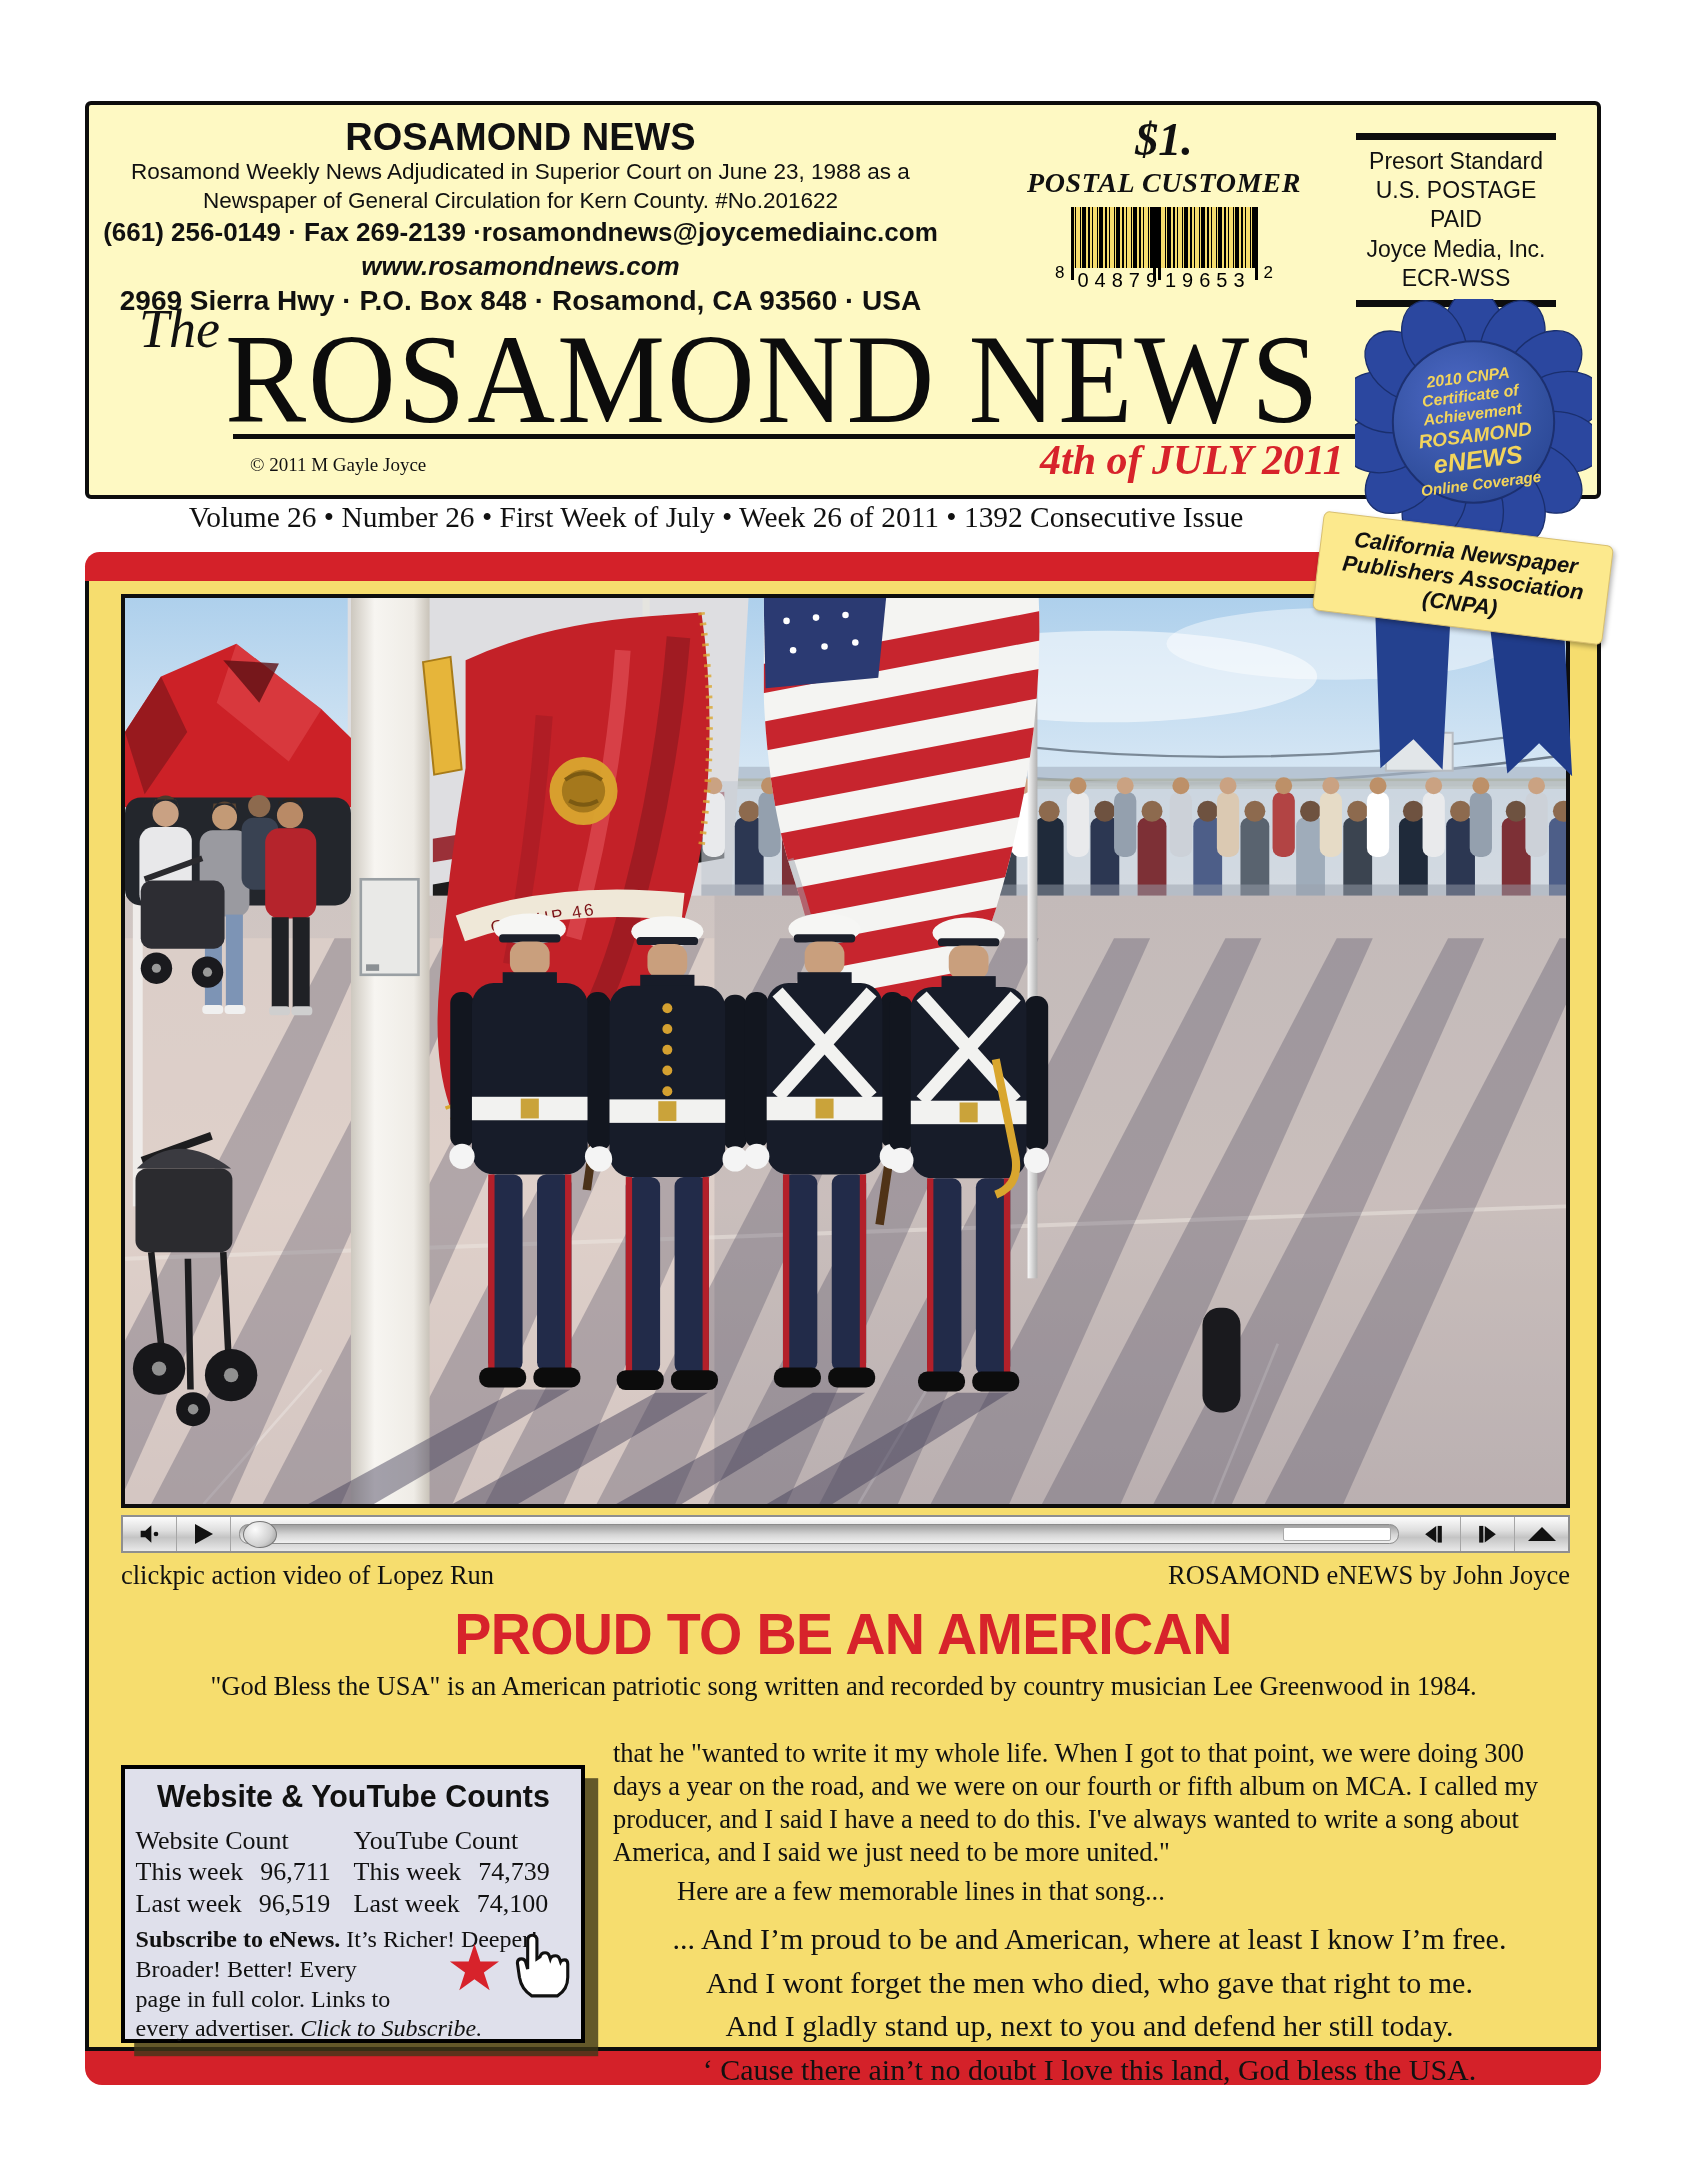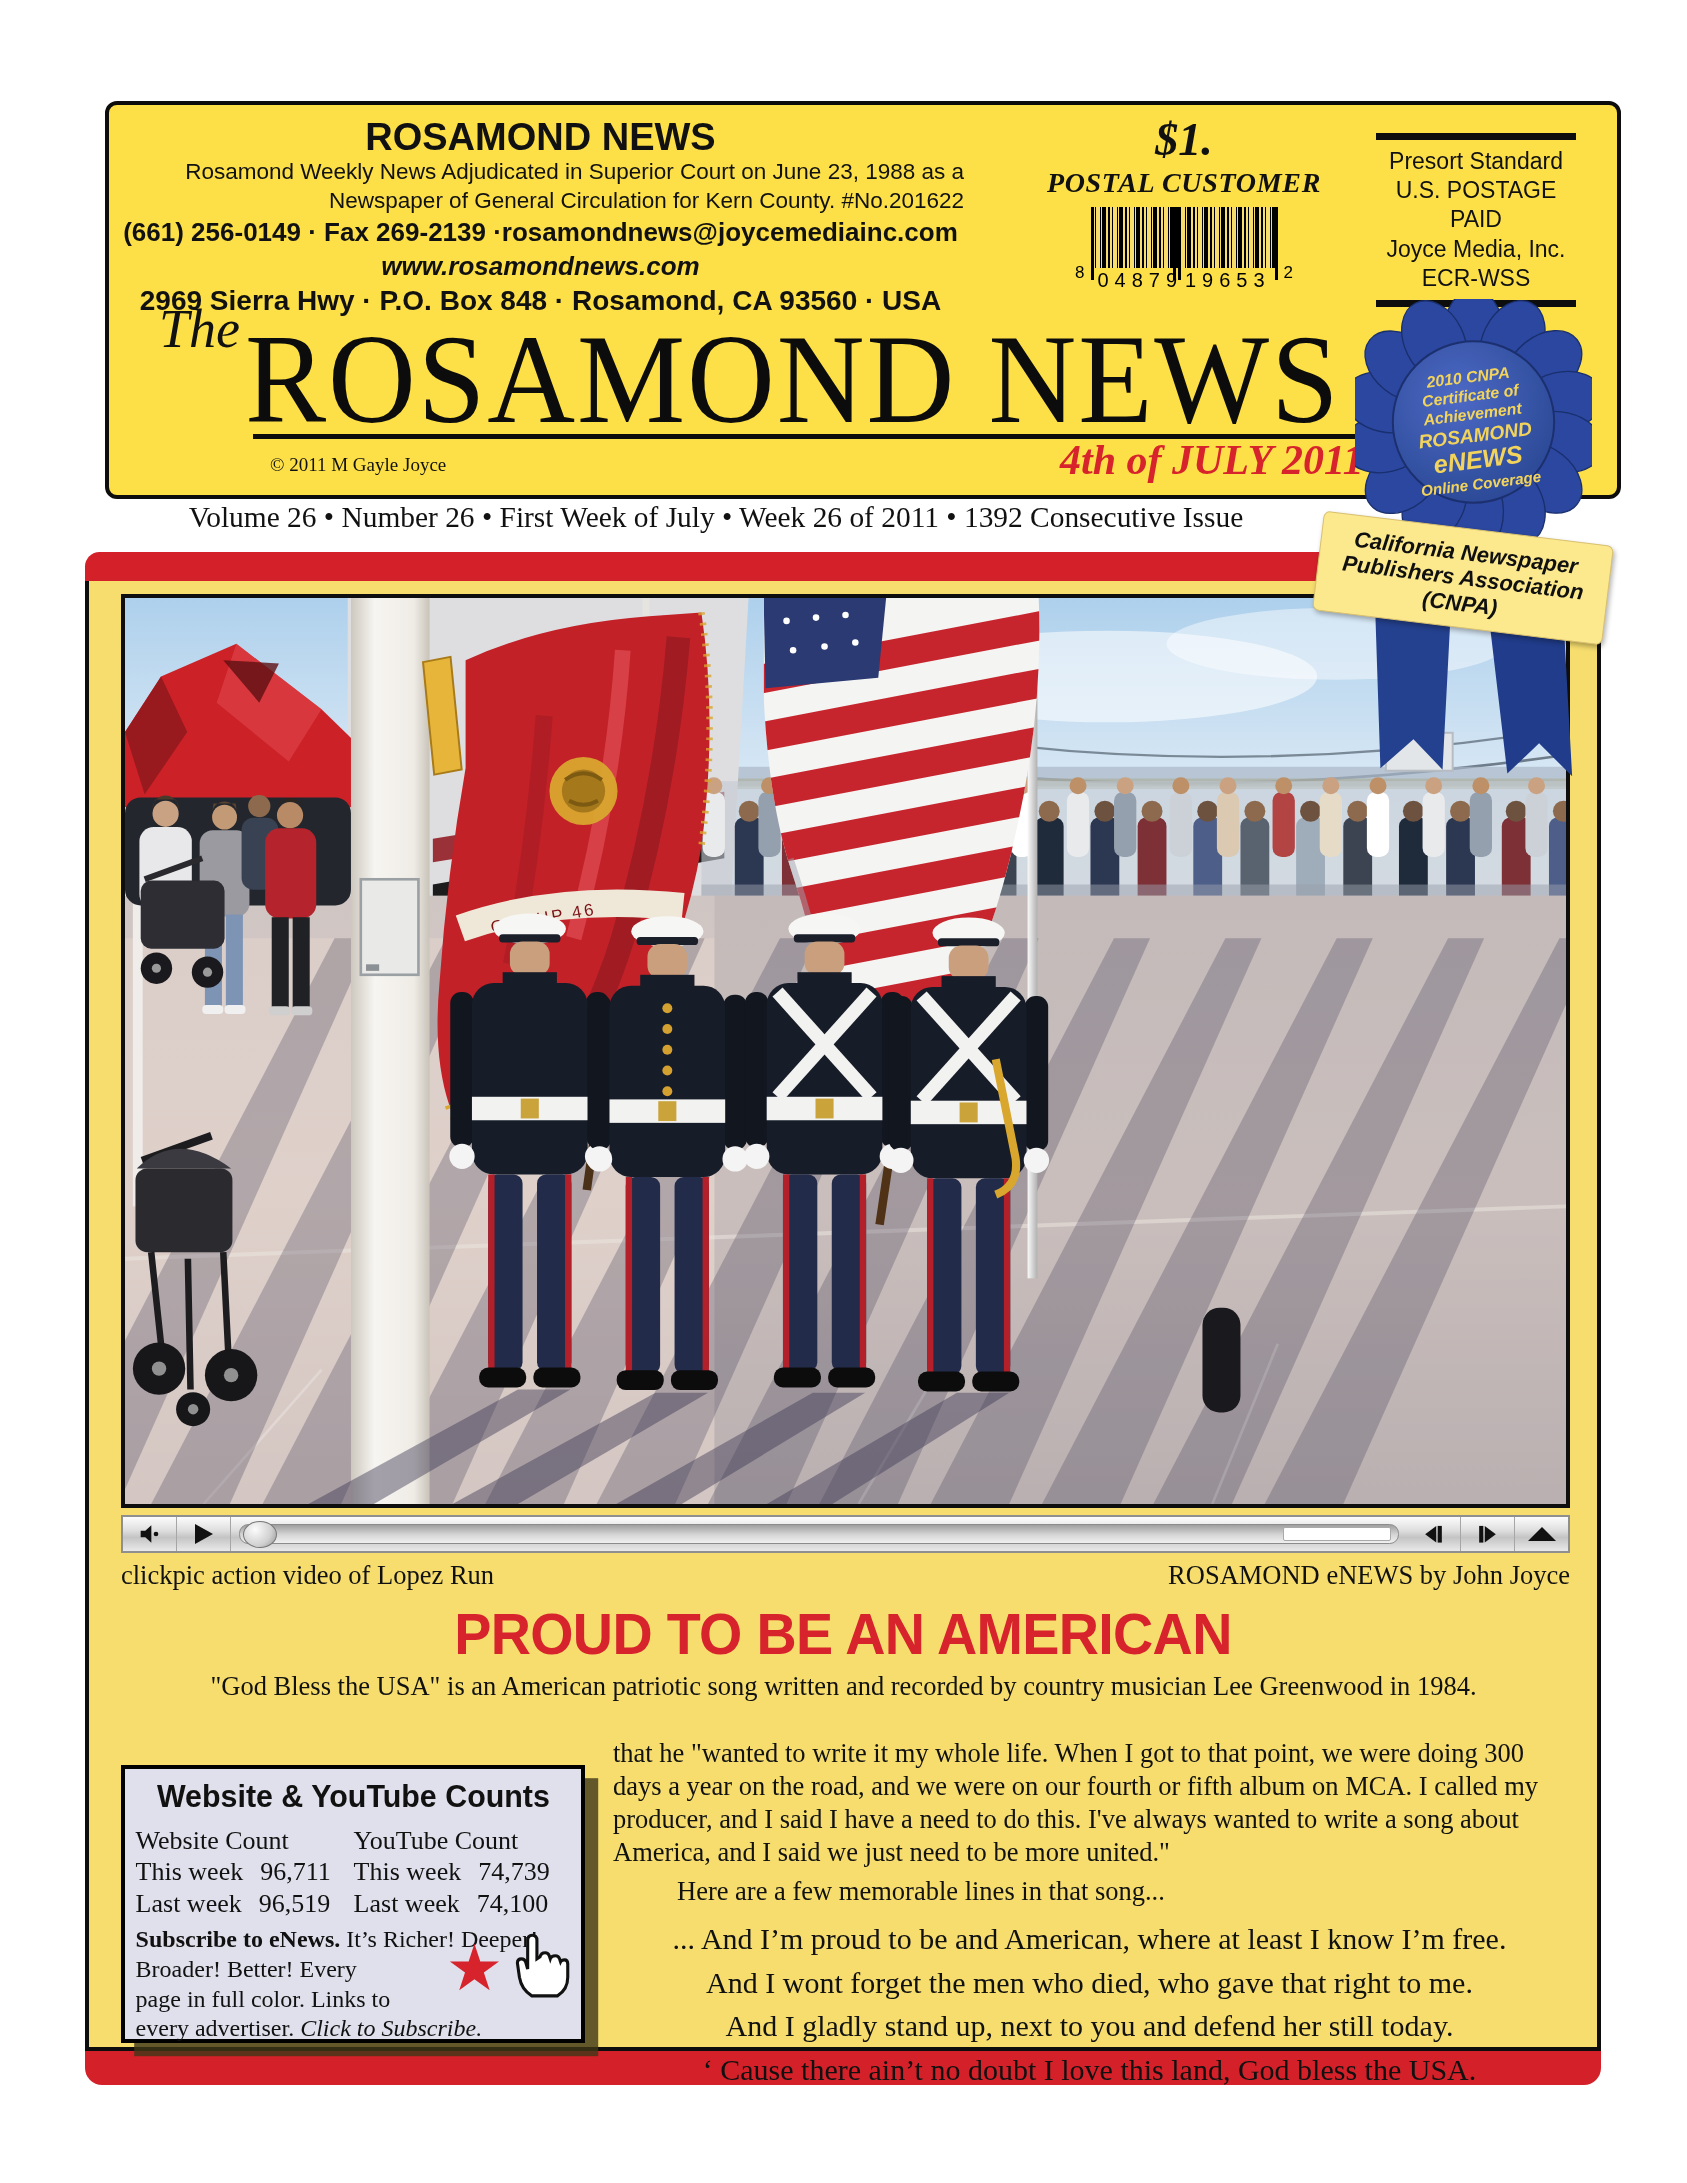--- a/index.html
+++ b/index.html
@@ -1,25 +1,25 @@
 <!DOCTYPE html>
 <html style="font-size:10.6px"><head>
 <meta charset="utf-8">
 <style>
   html,body{margin:0;padding:0;background:#ffffff;}
   body{width:1687px;height:2183px;overflow:hidden;position:relative;
        font-family:"Liberation Serif",serif;color:#111;}
   .abs{position:absolute;}
 
   
-  .top-box{left:85px;top:101px;width:1516px;height:398px;background:#fde047;
-           border:4.6px solid #0d0d0d;border-radius:12px;box-sizing:border-box;z-index:5;margin-left:20px;}
+  .top-box{left:85px;top:101px;width:1516px;height:398px;background:#fef9c3;
+           border:4.6px solid #0d0d0d;border-radius:6px;box-sizing:border-box;z-index:5;}
   .hdr-left{left:8px;top:10.6px;width:847px;text-align:center;font-family:"Liberation Sans",sans-serif;}
   .hdr-title{font-size:38px;font-weight:bold;letter-spacing:0px;line-height:1.12;}
-  .hdr-adj{font-size:22.5px;line-height:1.28;text-align:right;}
+  .hdr-adj{font-size:22.5px;line-height:1.28;}
   .hdr-contact{font-size:26px;font-weight:bold;white-space:nowrap;line-height:1.3;}
   .hdr-site{font-size:26px;font-weight:bold;font-style:italic;line-height:1.3;}
   .hdr-addr{font-size:28px;font-weight:bold;line-height:1.3;text-align:center;}
   .hdr-mid{left:933px;top:12px;width:284px;text-align:center;}
   .price{font-size:46px;font-weight:bold;font-style:italic;line-height:1;}
   .postal{font-size:28px;font-weight:bold;font-style:italic;letter-spacing:0.7px;margin-top:4px;}
   .barcode{position:relative;width:218px;height:86px;margin:8px auto 0;}
   .bars{position:absolute;left:16px;top:0;width:187px;height:61px;
         background:repeating-linear-gradient(90deg,#000 0 2px,#f6dd6e 2px 4px,#000 4px 5.3px,#f6dd6e 5.3px 8.6px,#000 8.6px 10px,#f6dd6e 10px 11.2px,#000 11.2px 14.6px,#f6dd6e 14.6px 17px);}
   .gbar{position:absolute;top:0;width:2.6px;height:73px;background:#000;}

